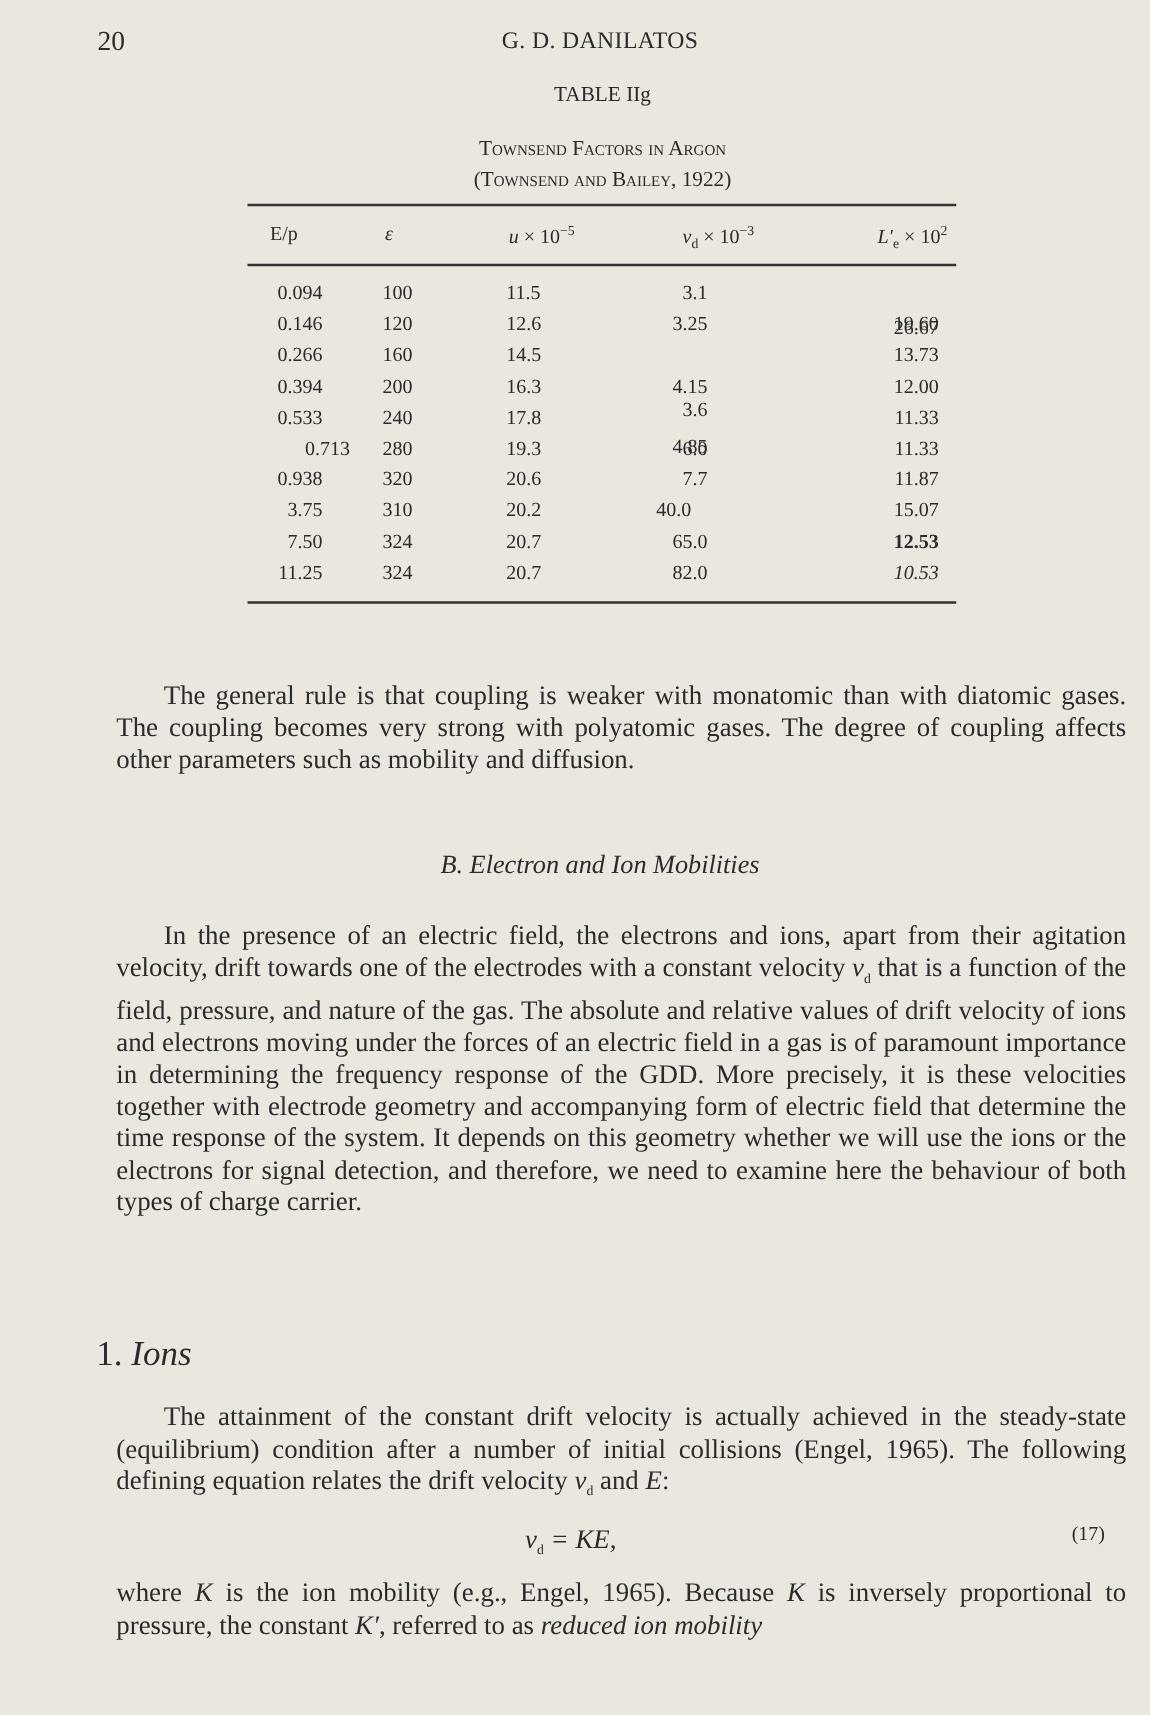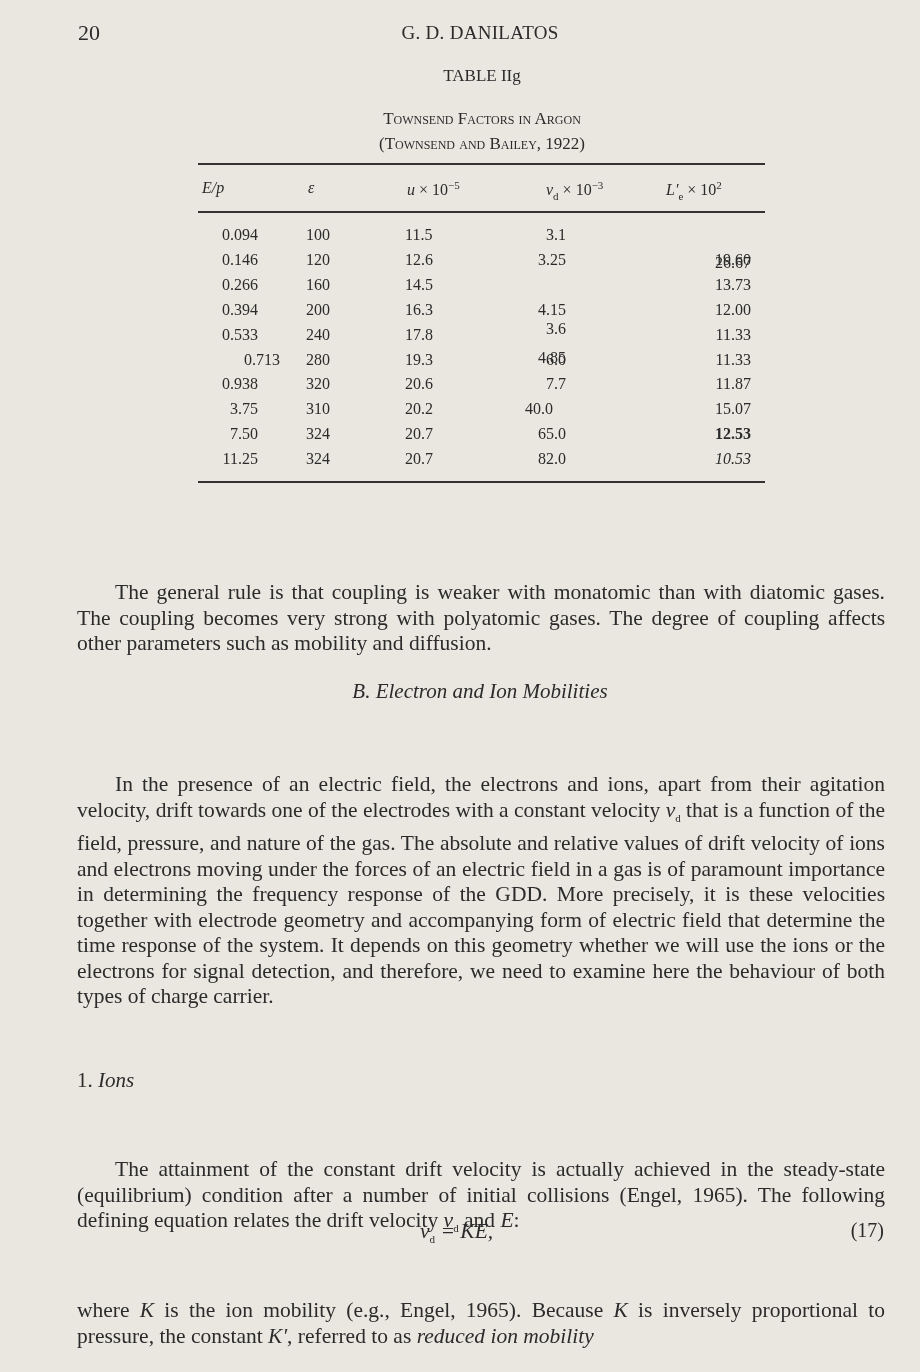--- a/index.html
+++ b/index.html
@@ -19,36 +19,36 @@
   .rule.mid { top: 211px; height: 1.5px; }
   .rule.bottom { top: 481px; height: 2px; }
   .thead, .trow { position: absolute; left: 198px; width: 567px; font-size: 16px; }
   .thead { top: 179px; }
   .cell { position: absolute; white-space: nowrap; }
   .c0 { left: 8px; }
   .c1 { left: 108px; }
   .c2 { left: 207px; }
   .c3 { left: 338px; }
   .c4 { left: 479px; }
-  .h0 { left: 4px; font-style: italic; }
+  .h0 { left: 18px; }
   .h1 { left: 110px; font-style: italic; }
   .h2 { left: 209px; }
   .h3 { left: 348px; }
-  .h4 { left: 468px; }
+  .h4 { left: 504px; }
   .it { font-style: italic; }
   sup, sub { font-size: 11px; }
   .body-text {
-    position: absolute; left: 77px; width: 808px;
-    font-size: 21.5px; line-height: 25.5px; text-align: justify; margin-top: 36px;
+    position: absolute; left: 93px; width: 808px;
+    font-size: 21.5px; line-height: 25.5px; text-align: justify;
   }
   .indent { text-indent: 38px; }
   .section-head { position: absolute; left: 0; width: 960px; top: 679px; text-align: center; font-size: 21px; font-style: italic; }
-  .subsection-head { position: absolute; left: 77px; top: 1068px; font-size: 21px; }
+  .subsection-head { position: absolute; left: 77px; top: 1068px; font-size: 28px; }
   .equation { position: absolute; left: 420px; top: 1219px; font-size: 21.5px; }
-  .eq-num { position: absolute; right: 36px; top: 1219px; font-size: 20px; }
+  .eq-num { position: absolute; right: 36px; top: 1219px; font-size: 16px; }
 </style>
 </head>
 <body>
 
 <div class="page-num">20</div>
 <div class="running-head">G. D. DANILATOS</div>
 
 <div class="table-label">TABLE IIg</div>
 <div class="table-caption">
   <div>Townsend Factors in Argon</div>

